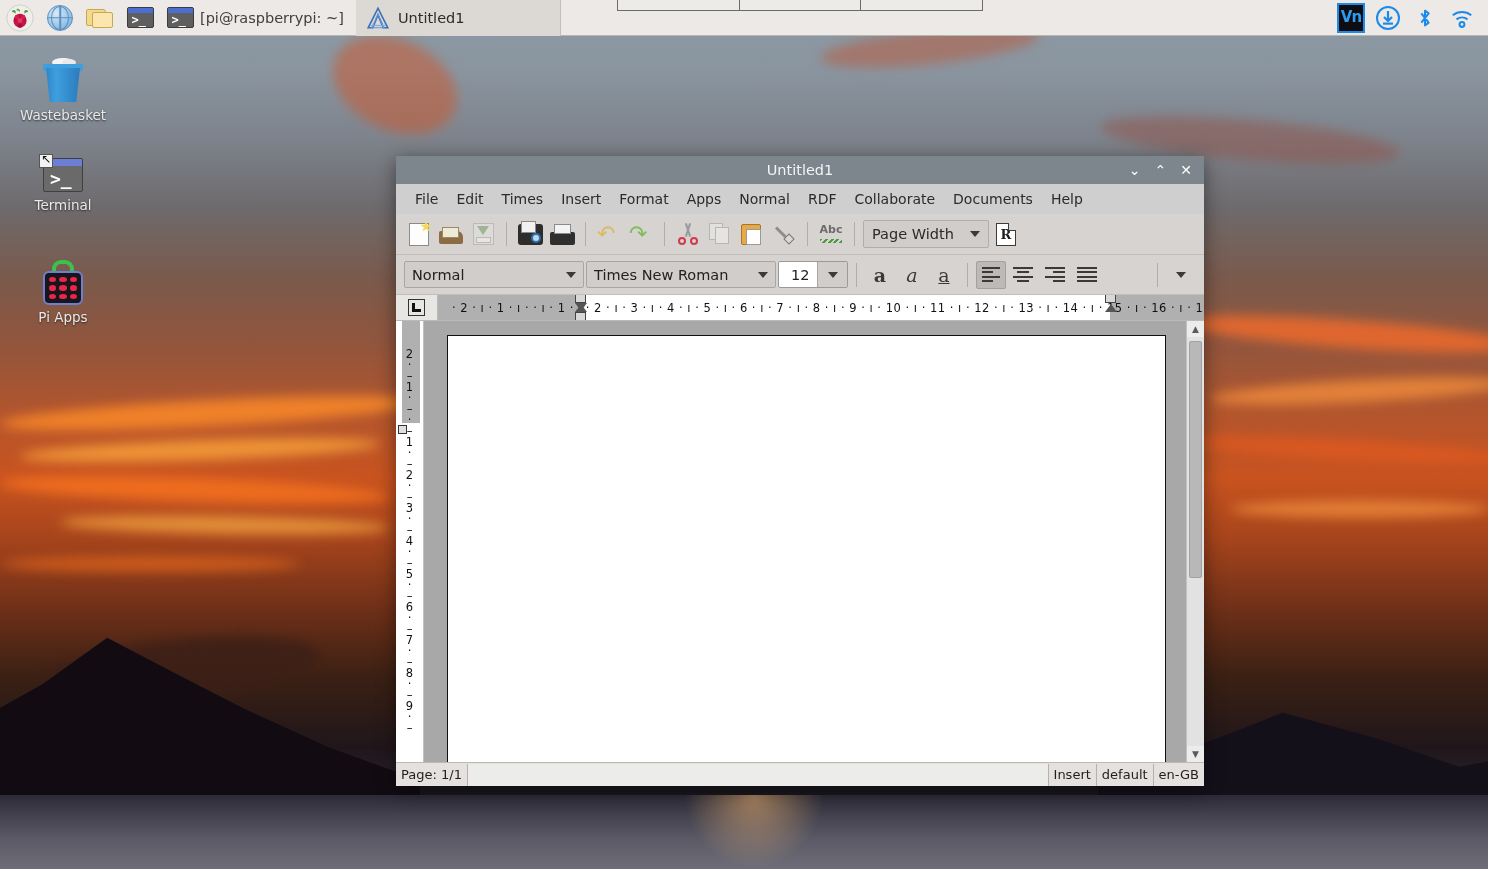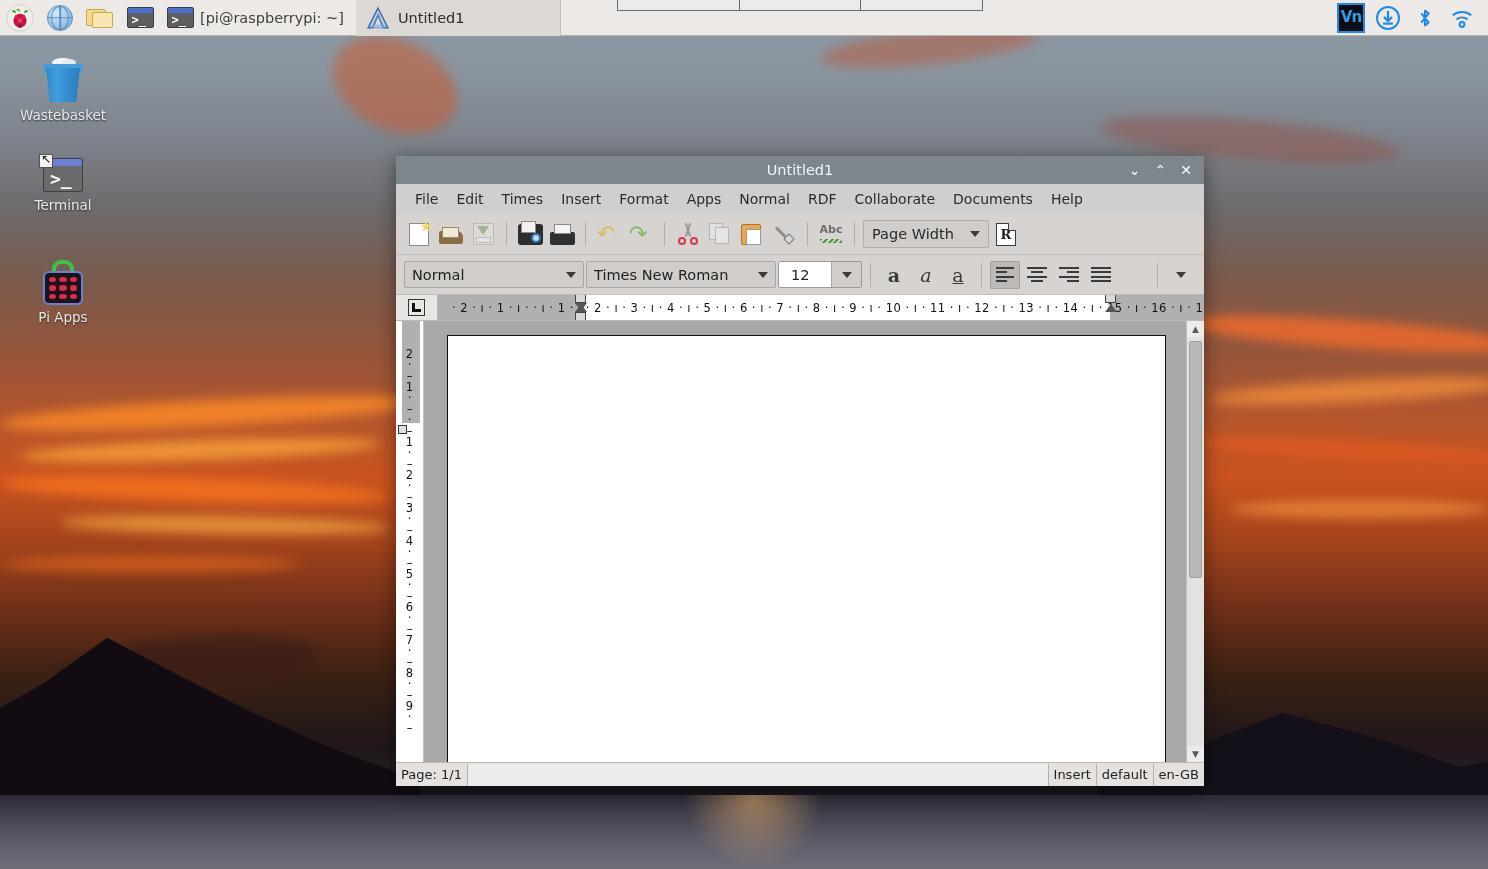--- a/index.html
+++ b/index.html
@@ -252,21 +252,21 @@
   }
   .caret { width:0;height:0;border-left:5px solid transparent;border-right:5px solid transparent;border-top:6px solid #3a3a3a; margin-left:8px;}
 
   .combo {
     height: 27px; background: #d0cdca; border: 1px solid #a9a6a3;
     display: flex; align-items: center; justify-content: space-between;
     padding: 0 7px; font-size: 14.5px; color: #222; cursor: default; border-radius: 2px;
   }
   #style-combo { width: 180px; }
   #font-combo  { width: 190px; }
-  #size-combo  { width: 84px; background:#fff; border:1px solid #9a9a9a; padding-right:0; }
+  #size-combo  { width: 70px; background:#fff; border:1px solid #9a9a9a; padding-right:0; }
   #size-combo .sv { padding-left: 5px; }
   #size-combo .szbtn { width: 30px; height: 25px; background:#d0cdca; border-left:1px solid #a9a6a3;
      display:flex; align-items:center; justify-content:center; }
 
   .fmt-btn { width: 30px; height: 28px; display:flex; align-items:center; justify-content:center;
      font-size: 19px; color: #3a3a3a; cursor: default; border-radius:2px; }
   .fmt-btn.bold { font-weight: 700; font-family: "DejaVu Serif", serif; }
   .fmt-btn.ital { font-style: italic; font-family: "DejaVu Serif", serif; }
   .fmt-btn.undl { text-decoration: underline; font-family: "DejaVu Serif", serif; }
   .align-btn { width: 30px; height: 28px; display:flex; flex-direction:column; justify-content:center;

